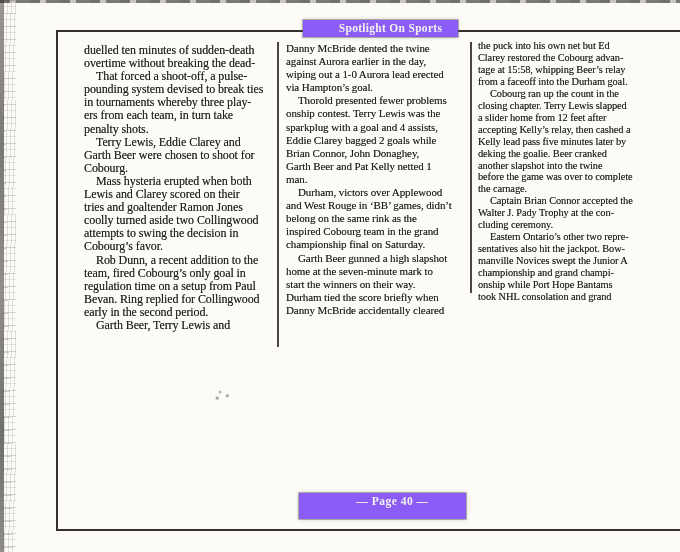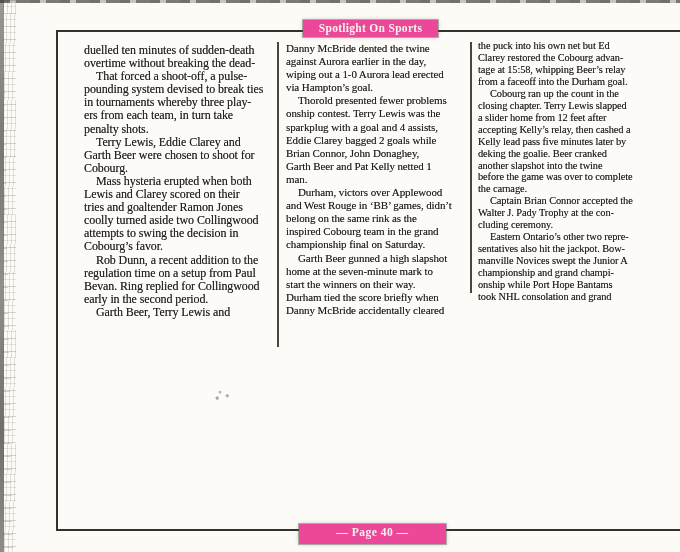--- a/index.html
+++ b/index.html
@@ -28,26 +28,27 @@
   }
   
   .frame{
     position:absolute;left:56px;top:30px;width:622px;height:497px;
     border-left:2px solid #34312c;
     border-top:2px solid #34312c;
     border-bottom:2px solid #34312c;
   }
   
   .banner{
-    position:absolute;background:#ec4899;color:#f4f2ec;
+    position:absolute;background:#8b5cf6;color:#f4f2ec;
     font-weight:bold;text-align:center;
     box-shadow:0 0 0 1px rgba(70,66,58,.35), 0 0 4px rgba(110,105,92,.45);
+    padding-left:20px;
   }
   .banner-top{left:303px;top:20px;width:135px;height:17px;font-size:11.5px;line-height:17px;letter-spacing:.3px;}
-  .banner-bottom{left:299px;top:524px;width:147px;height:20px;font-size:11.5px;line-height:16px;letter-spacing:.5px;}
+  .banner-bottom{left:299px;top:493px;width:147px;height:26px;font-size:11.5px;line-height:16px;letter-spacing:.5px;}
   
   .col{position:absolute;color:#21201d;text-shadow:0 0 .4px rgba(33,32,29,.55);}
   .col-1{left:84px;top:44px;width:192px;font-size:12px;line-height:13.1px;letter-spacing:-.1px;}
   .col-2{left:286px;top:42px;width:184px;font-size:11px;line-height:13.1px;letter-spacing:-.1px;}
   .col-3{left:478px;top:40px;width:190px;font-size:10.4px;line-height:11.95px;letter-spacing:-.1px;}
   .tline{white-space:nowrap;}
   .tline.indent{padding-left:12px;}
   
   .vsep{position:absolute;width:1.5px;background:#4a453e;}
   .vsep-1{left:277px;top:42px;height:305px;}
@@ -85,20 +86,21 @@
     <div class="tline indent">Terry Lewis, Eddie Clarey and</div>
     <div class="tline">Garth Beer were chosen to shoot for</div>
     <div class="tline">Cobourg.</div>
     <div class="tline indent">Mass hysteria erupted when both</div>
     <div class="tline">Lewis and Clarey scored on their</div>
     <div class="tline">tries and goaltender Ramon Jones</div>
     <div class="tline">coolly turned aside two Collingwood</div>
     <div class="tline">attempts to swing the decision in</div>
     <div class="tline">Cobourg’s favor.</div>
     <div class="tline indent">Rob Dunn, a recent addition to the</div>
+    <div class="tline">team, fired Cobourg’s only goal in</div>
     <div class="tline">regulation time on a setup from Paul</div>
     <div class="tline">Bevan. Ring replied for Collingwood</div>
     <div class="tline">early in the second period.</div>
     <div class="tline indent">Garth Beer, Terry Lewis and</div>
   </div>
 <div class="vsep vsep-1"></div>
 <div class="col col-2">
     <div class="tline">Danny McBride dented the twine</div>
     <div class="tline">against Aurora earlier in the day,</div>
     <div class="tline">wiping out a 1-0 Aurora lead erected</div>

